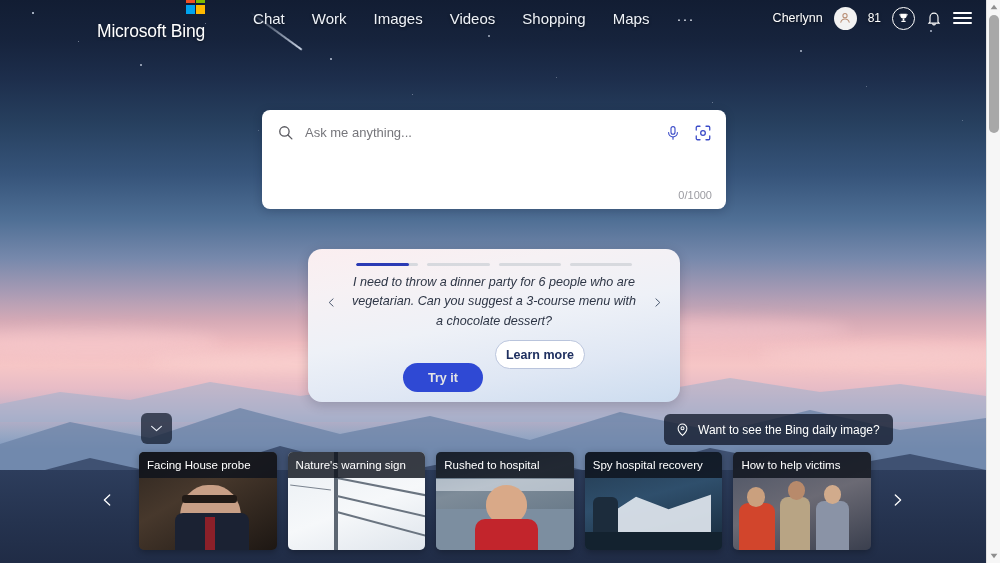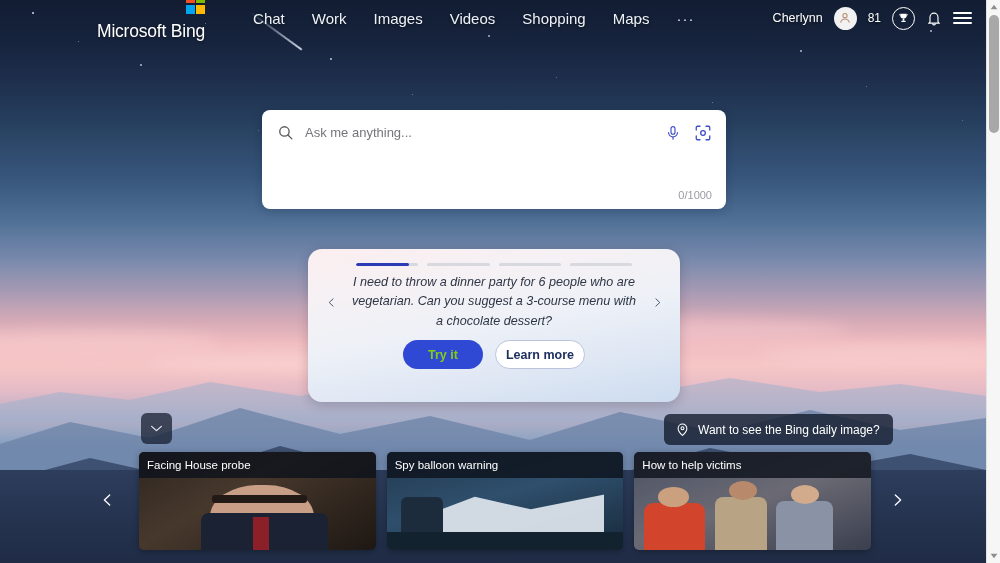--- a/index.html
+++ b/index.html
@@ -116,21 +116,21 @@
   .prompt {
     flex: 1; text-align: center; font-style: italic; font-size: 12.6px;
     line-height: 1.58; color: #2e3646; padding: 0 2px;
   }
   .sug-btns { display: flex; justify-content: center; gap: 12px; margin-top: 2px; }
   .btn {
     height: 29px; border-radius: 16px; font-size: 12.5px; font-weight: bold;
     display: flex; align-items: center; justify-content: center; cursor: pointer;
     font-family: "Liberation Sans", sans-serif;
   }
-  .btn-primary { width: 80px; background: #2f49d4; color: #84cc16; border: 0; }
+  .btn-primary { width: 80px; background: #2f49d4; color: #e5e5e5; border: 0; margin-top: 23px; }
   .btn-ghost { width: 90px; background: #fff; color: #1f3060; border: 1px solid #b9c4dc; }
 
   
   #dailypill {
     position: absolute; left: 664px; top: 414px; height: 31px;
     display: flex; align-items: center; gap: 8px; padding: 0 13px 0 11px;
     background: rgba(18,26,44,.78); border-radius: 6px; z-index: 20; cursor: pointer;
   }
   #dailypill .pin svg { width: 15px; height: 15px; display: block; }
   #dailypill .txt { color: #fff; font-size: 12px; white-space: nowrap; }
@@ -369,30 +369,49 @@
   <div class="card">
     <div class="photo" style="background:linear-gradient(150deg,#2e2620 0%,#47382c 40%,#1d1713 100%);">
       <div style="position:absolute;left:30%;top:34%;width:44%;height:70%;border-radius:46% 46% 12% 12%;background:#c89f86;"></div>
       <div style="position:absolute;left:26%;top:62%;width:54%;height:42%;background:#1b2233;border-radius:8px 8px 0 0;"></div>
       <div style="position:absolute;left:48%;top:66%;width:7%;height:34%;background:#8c2029;"></div>
       <div style="position:absolute;left:31%;top:44%;width:40%;height:8%;background:#211a16;border-radius:3px;"></div>
     </div>
     <div class="title">Facing House probe</div>
   </div>
 
-
+  <div class="card">
+    <div class="photo" style="background:linear-gradient(160deg,#e9eef3 0%,#f6f8fa 55%,#dfe5ec 100%);">
+      <div style="position:absolute;left:34%;top:0;width:2.5%;height:100%;background:#5c6672;"></div>
+      <div style="position:absolute;left:36%;top:26%;width:70%;height:1.6px;background:#6a7480;transform:rotate(11deg);transform-origin:left;"></div>
+      <div style="position:absolute;left:36%;top:44%;width:70%;height:1.6px;background:#6a7480;transform:rotate(13deg);transform-origin:left;"></div>
+      <div style="position:absolute;left:36%;top:60%;width:70%;height:1.6px;background:#6a7480;transform:rotate(15deg);transform-origin:left;"></div>
+      <div style="position:absolute;left:2%;top:36%;width:30%;height:1.4px;background:#7a838f;transform:rotate(7deg);"></div>
+    </div>
+    <div class="title">Nature's warning sign</div>
+  </div>
+
+  <div class="card">
+    <div class="photo" style="background:linear-gradient(165deg,#4e6479 0%,#7e8c99 35%,#5a6d7e 100%);">
+      <div style="position:absolute;left:0;top:28%;width:100%;height:12%;background:rgba(235,240,248,.55);"></div>
+      <div style="position:absolute;left:0;top:58%;width:100%;height:42%;background:#7c8ea0;"></div>
+      <div style="position:absolute;left:36%;top:34%;width:30%;height:40%;border-radius:50%;background:#d9a988;"></div>
+      <div style="position:absolute;left:28%;top:68%;width:46%;height:36%;background:#c2252c;border-radius:10px 10px 0 0;"></div>
+    </div>
+    <div class="title">Rushed to hospital</div>
+  </div>
 
   <div class="card">
     <div class="photo" style="background:linear-gradient(165deg,#22394f 0%,#2f4f6c 45%,#17293a 100%);">
       <div style="position:absolute;left:18%;top:40%;width:74%;height:58%;background:#dfe6ee;
                   clip-path:polygon(0% 40%,26% 10%,58% 32%,100% 6%,100% 100%,0% 100%);opacity:.92;"></div>
       <div style="position:absolute;left:6%;top:46%;width:18%;height:44%;background:#1c2c3c;border-radius:6px 6px 0 0;"></div>
       <div style="position:absolute;left:0;top:82%;width:100%;height:18%;background:#13222f;"></div>
     </div>
-    <div class="title">Spy balloon warning</div>
+    <div class="title">Spy hospital recovery</div>
   </div>
 
   <div class="card">
     <div class="photo" style="background:linear-gradient(160deg,#4a5264 0%,#6b6a74 50%,#3a3f4e 100%);">
       <div style="position:absolute;left:4%;top:52%;width:26%;height:48%;background:#d2452c;border-radius:9px 9px 0 0;"></div>
       <div style="position:absolute;left:34%;top:46%;width:22%;height:54%;background:#b8a484;border-radius:8px 8px 0 0;"></div>
       <div style="position:absolute;left:60%;top:50%;width:24%;height:50%;background:#8a93a6;border-radius:8px 8px 0 0;"></div>
       <div style="position:absolute;left:10%;top:36%;width:13%;height:20%;border-radius:50%;background:#caa07e;"></div>
       <div style="position:absolute;left:40%;top:30%;width:12%;height:19%;border-radius:50%;background:#b88a6b;"></div>
       <div style="position:absolute;left:66%;top:34%;width:12%;height:19%;border-radius:50%;background:#d1ab8c;"></div>

